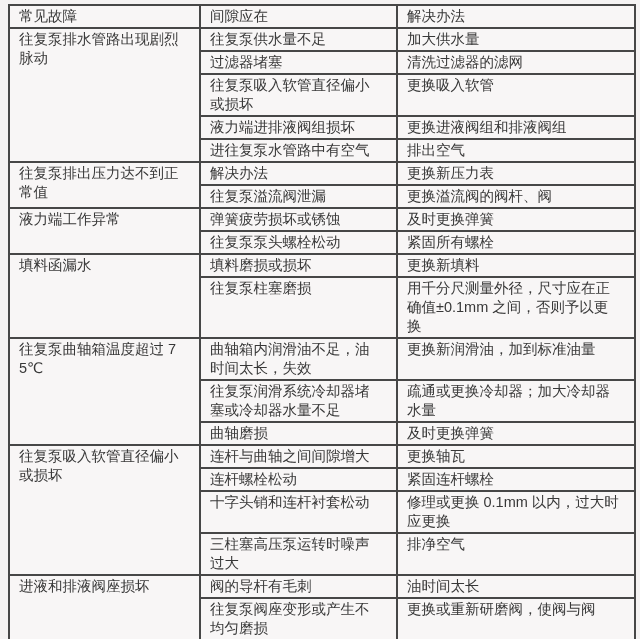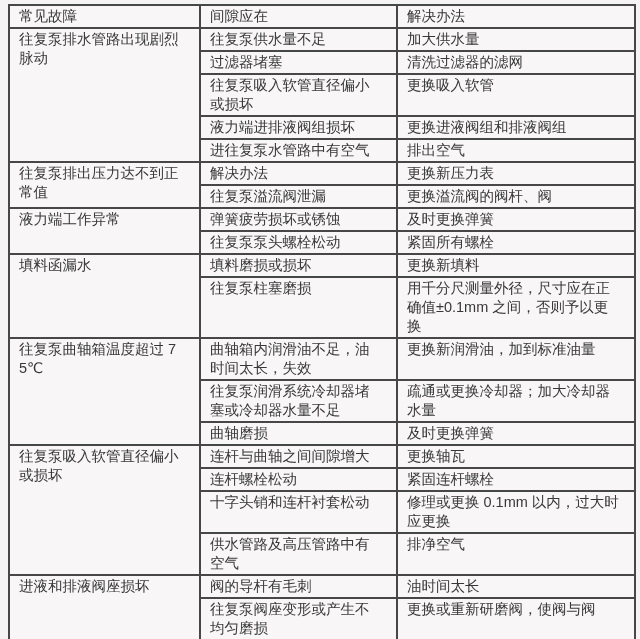--- a/index.html
+++ b/index.html
@@ -133,21 +133,21 @@
         </tr>
         <tr>
           <td>连杆螺栓松动</td>
           <td>紧固连杆螺栓</td>
         </tr>
         <tr>
           <td>十字头销和连杆衬套松动</td>
           <td>修理或更换 0.1mm 以内，过大时应更换</td>
         </tr>
         <tr>
-          <td>供水管路及高压管路中有空气</td>
+          <td>三柱塞高压泵运转时噪声过大</td>
           <td>排净空气</td>
         </tr>
         <tr>
           <td rowspan="2">进液和排液阀座损坏</td>
           <td>阀的导杆有毛刺</td>
           <td>油时间太长</td>
         </tr>
         <tr class="last-row">
           <td>往复泵阀座变形或产生不均匀磨损</td>
           <td>更换或重新研磨阀，使阀与阀</td>

